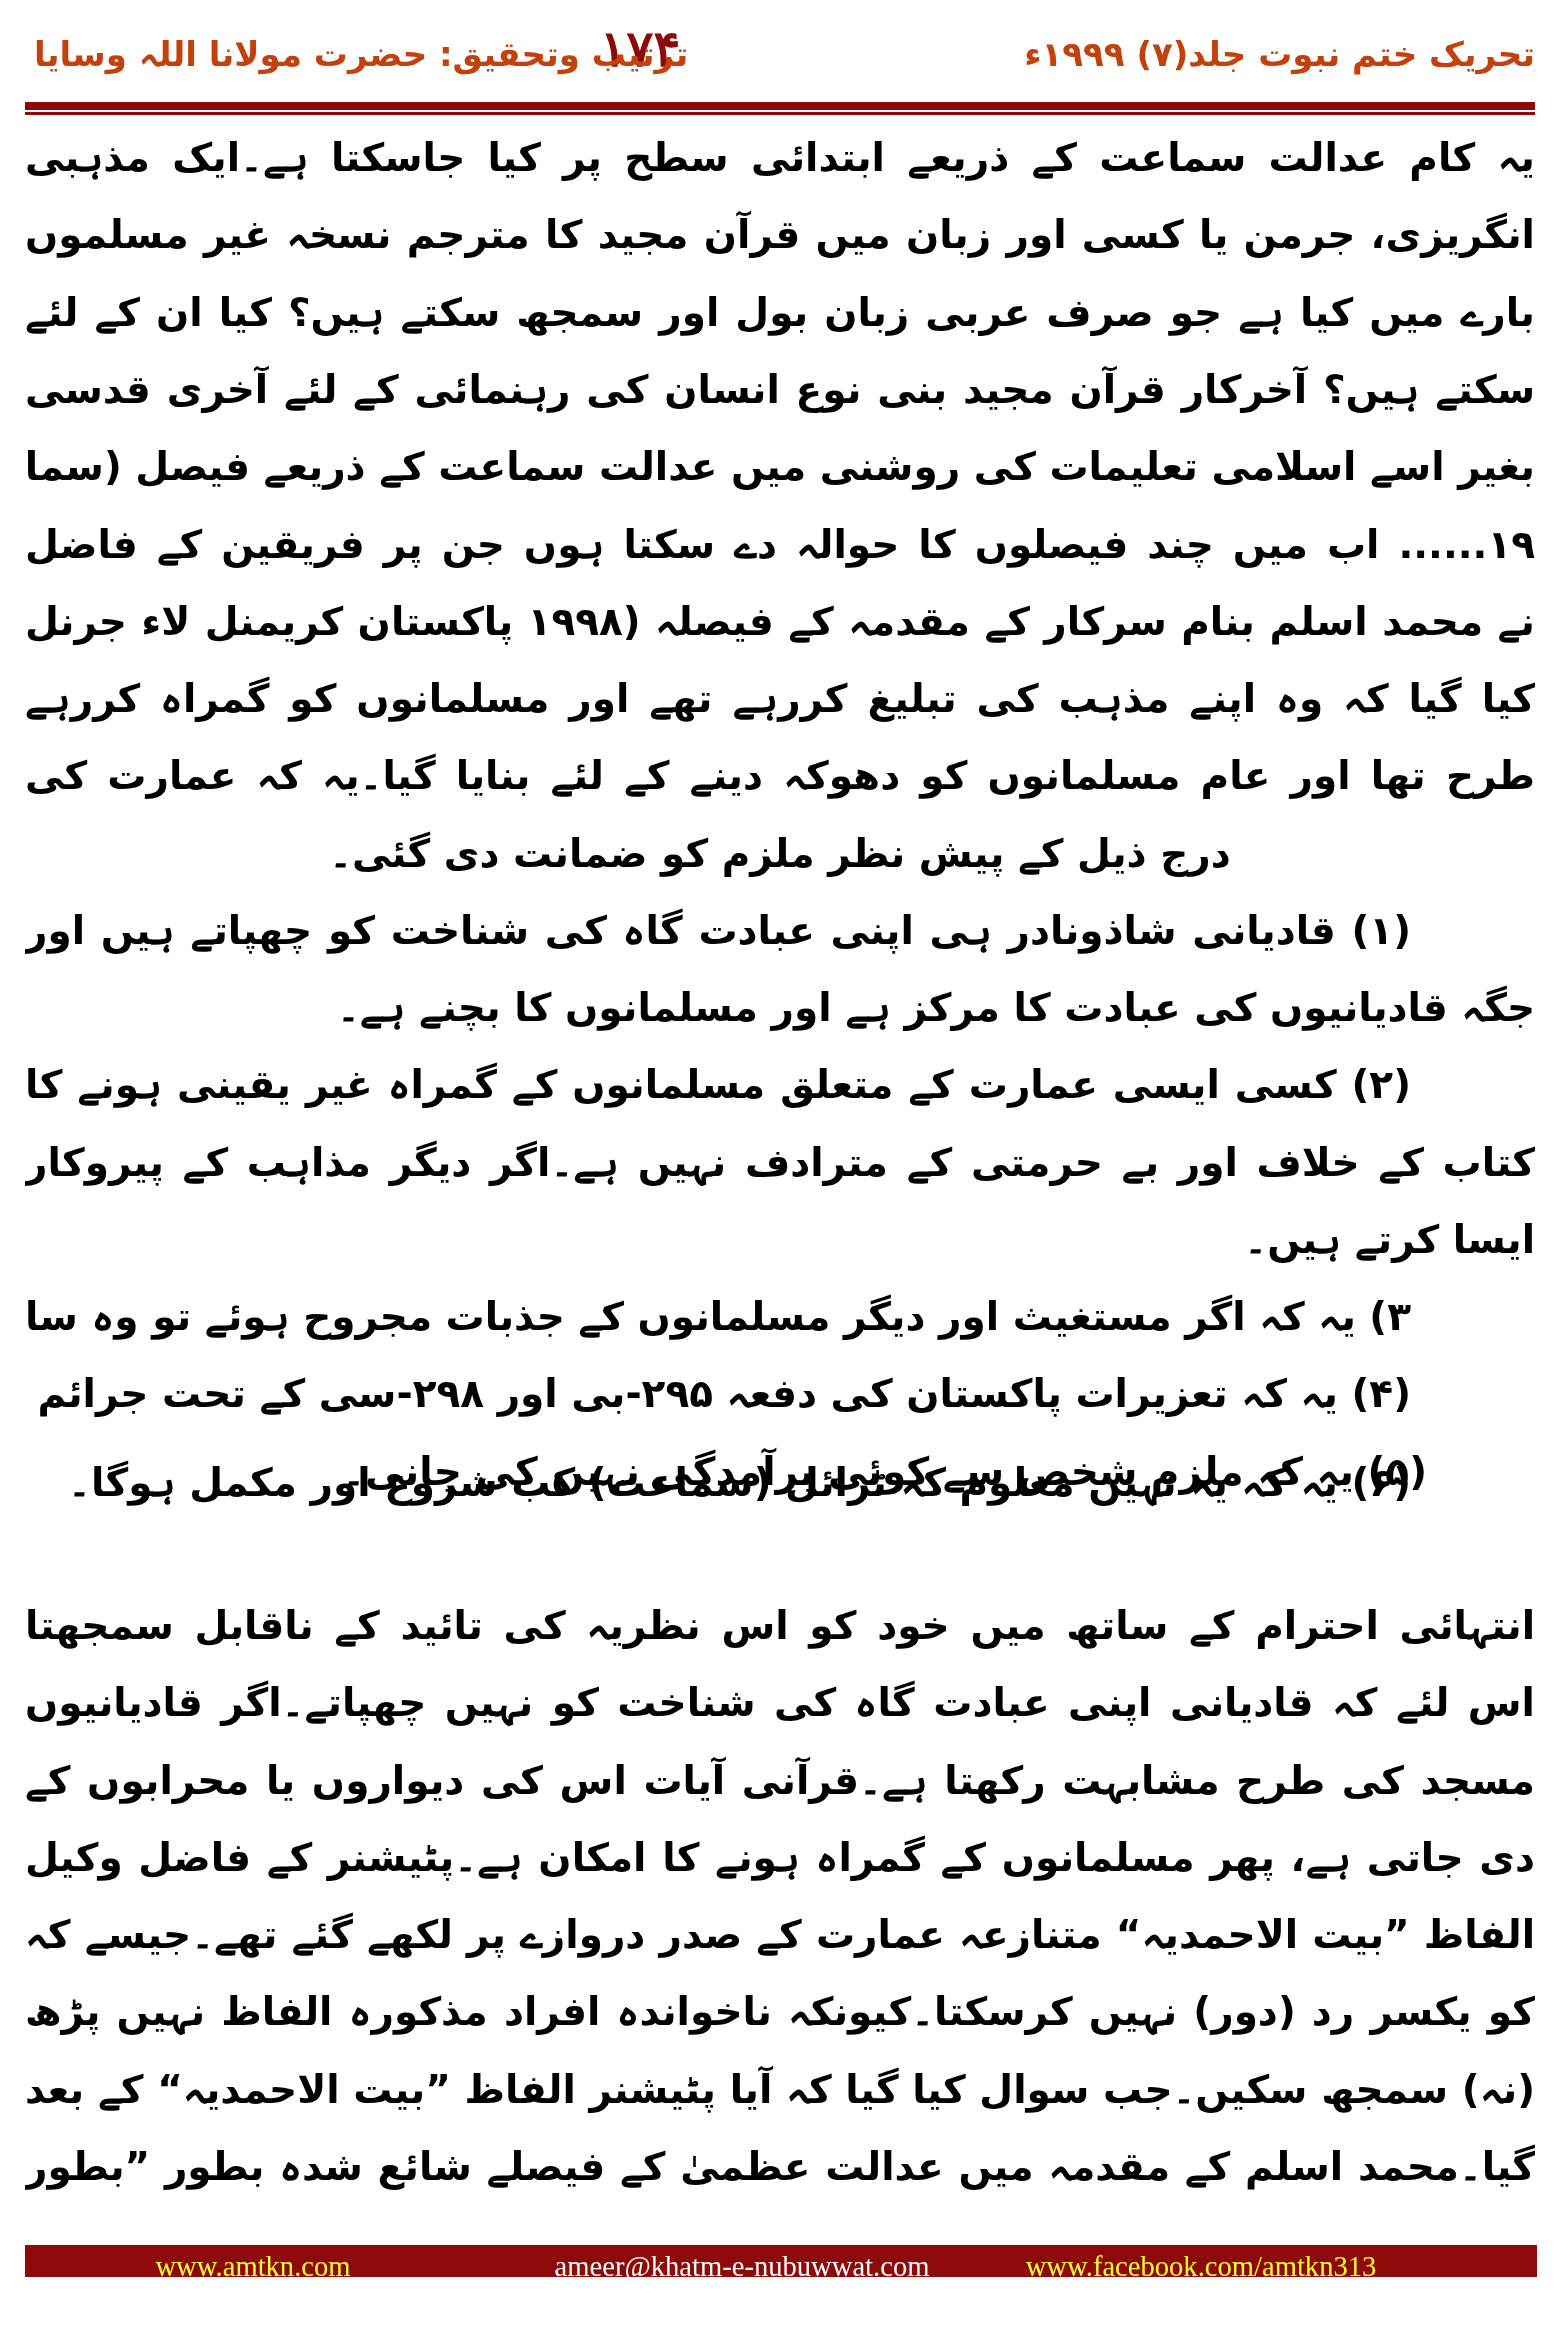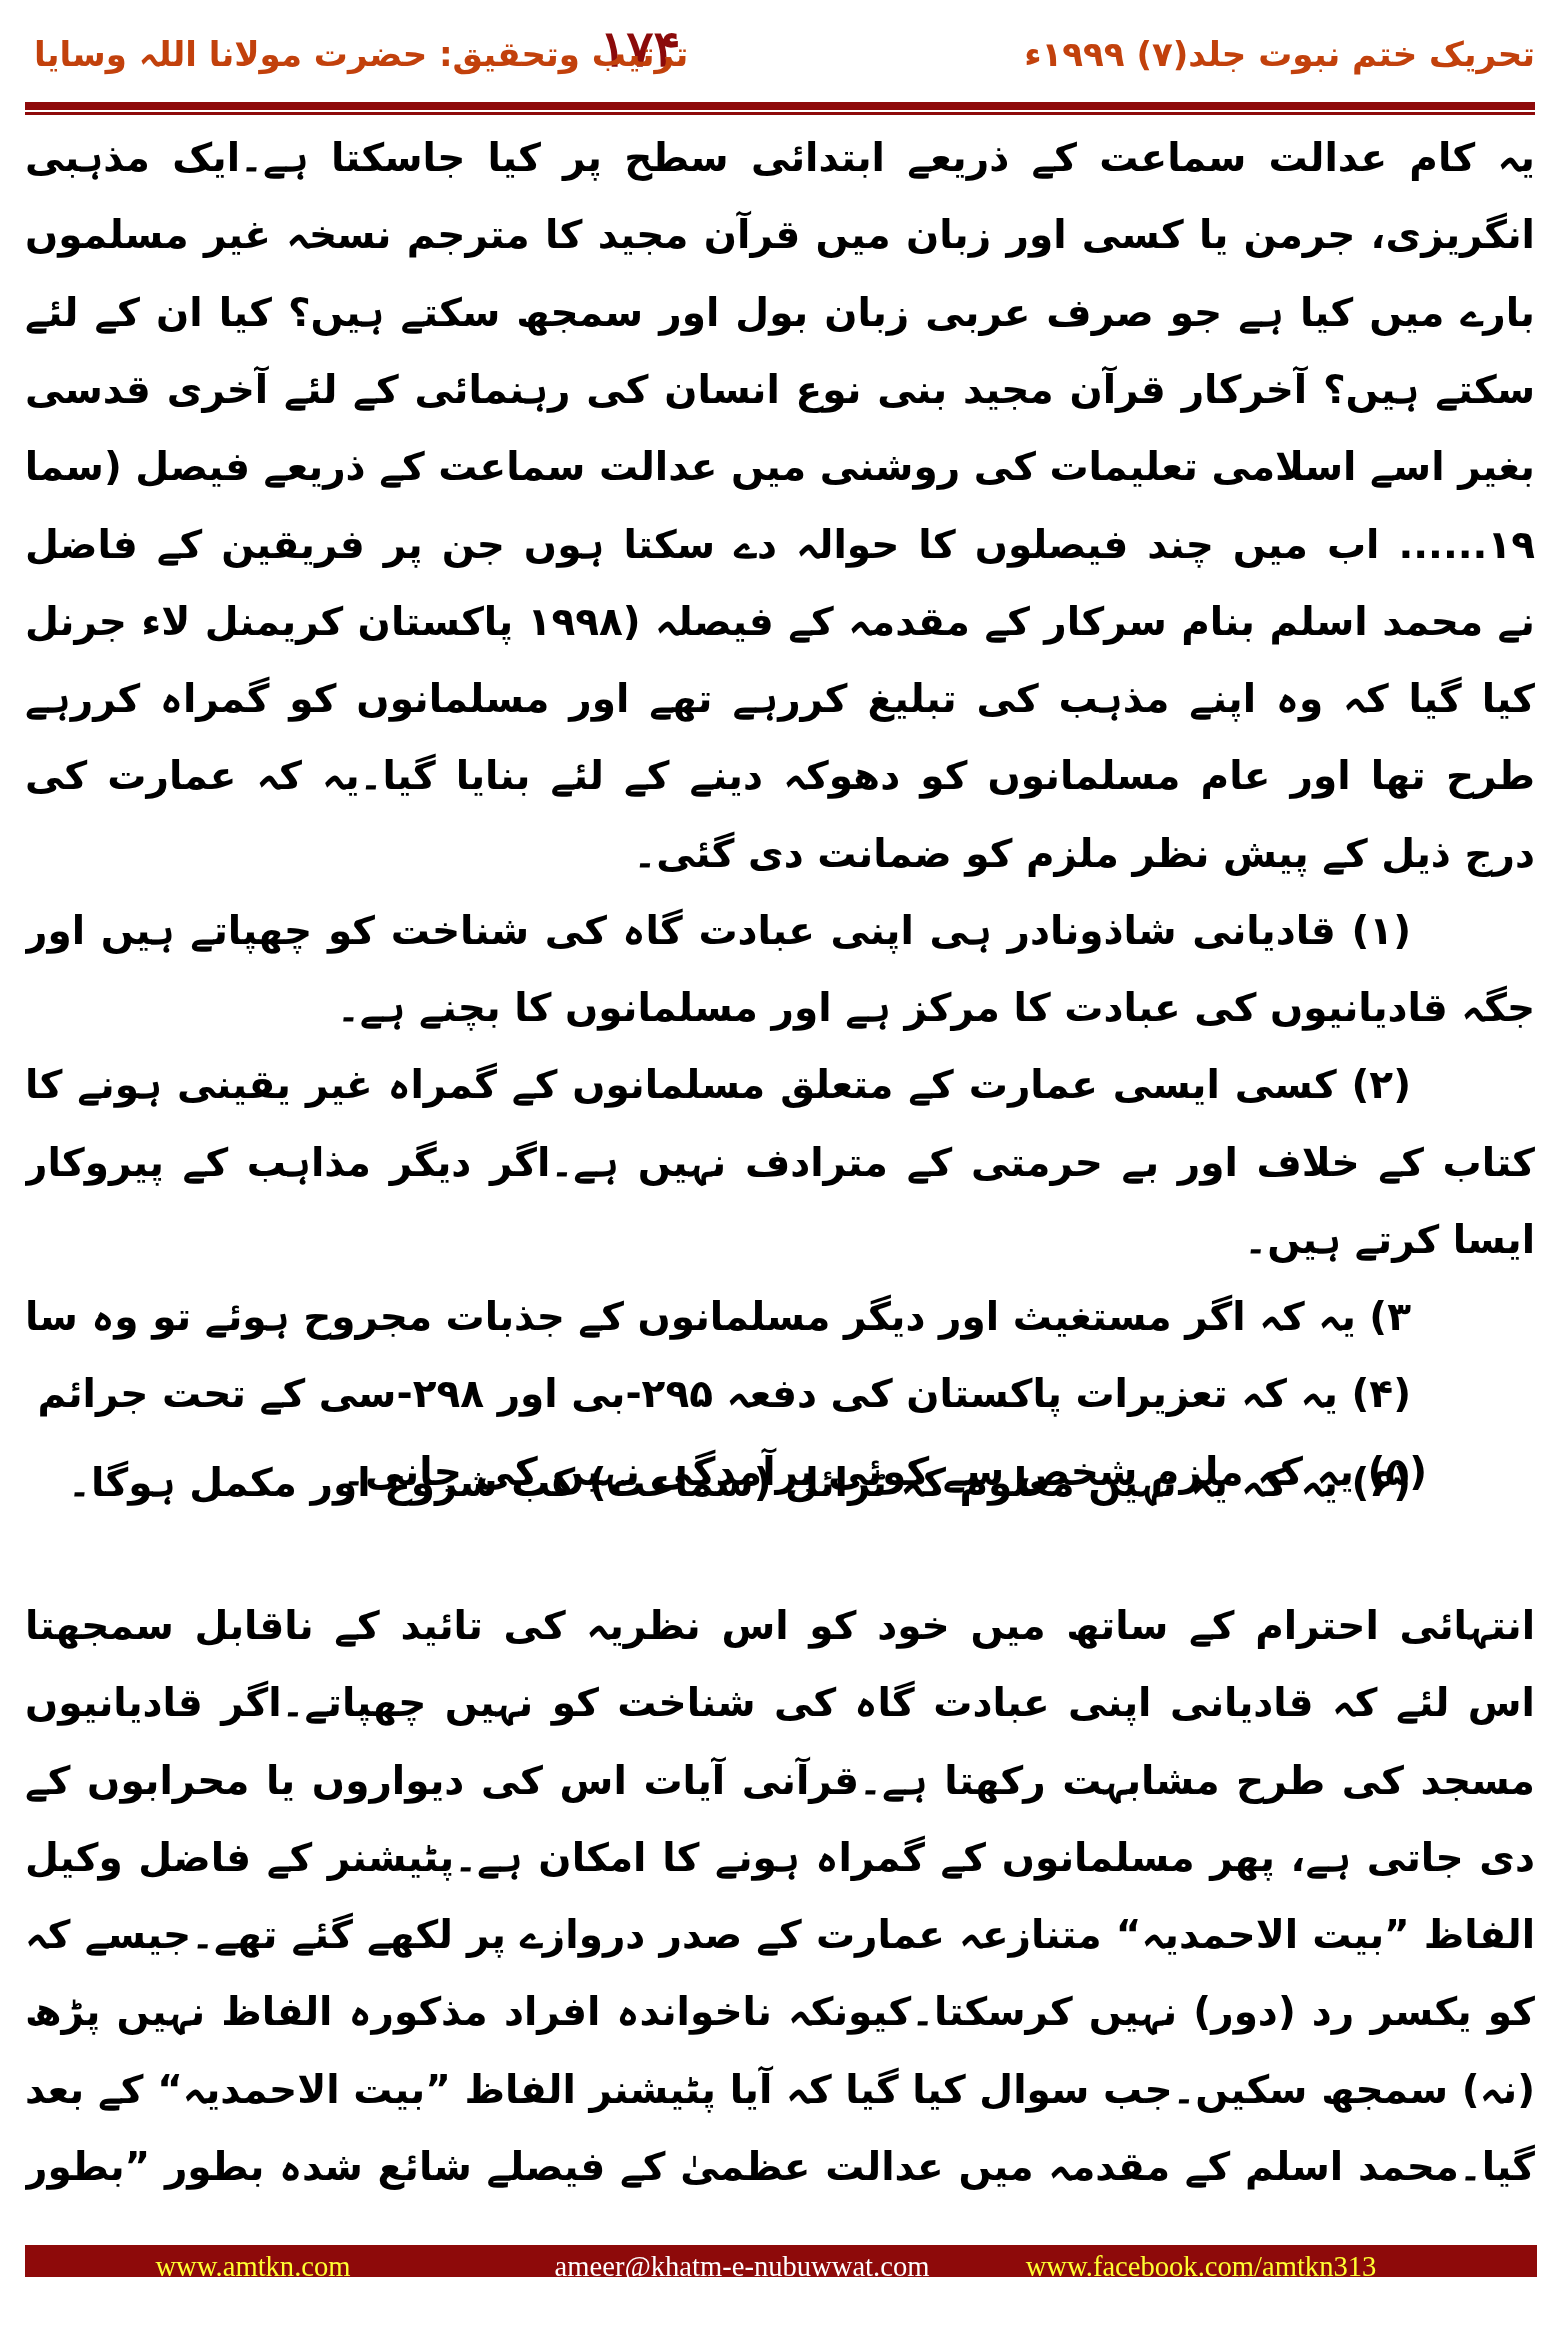--- a/index.html
+++ b/index.html
@@ -34,21 +34,21 @@
 <div class="body" id="body-text">
     <div class="ln j" style="top: 119px;">یہ کام عدالت سماعت کے ذریعے ابتدائی سطح پر کیا جاسکتا ہے۔ایک مذہبی سکالر مولانا عزیز الرحمٰن کے ذریعے میرے سامنے کہا گیا کہ</div>
     <div class="ln j" style="top: 196px;">انگریزی، جرمن یا کسی اور زبان میں قرآن مجید کا مترجم نسخہ غیر مسلموں کے ذریعے پڑھا اور ہاتھ لگایا جاسکتا ہے۔پھر ان غیر مسلموں کے</div>
     <div class="ln j" style="top: 274px;">بارے میں کیا ہے جو صرف عربی زبان بول اور سمجھ سکتے ہیں؟ کیا ان کے لئے اصول مختلف ہوسکتا ہے، ان سے جو دیگر زبانیں بول اور سمجھ</div>
     <div class="ln j" style="top: 351px;">سکتے ہیں؟ آخرکار قرآن مجید بنی نوع انسان کی رہنمائی کے لئے آخری قدسی پیغام کا سرچشمہ ہے۔معاملے پر اس جانب کوئی رائے قائم کئے</div>
     <div class="ln r" style="top: 428px;">بغیر اسے اسلامی تعلیمات کی روشنی میں عدالت سماعت کے ذریعے فیصل (سماعت) کئے جانے پر چھوڑتا ہوں۔</div>
     <div class="ln j" style="top: 506px;">۱۹......      اب میں چند فیصلوں کا حوالہ دے سکتا ہوں جن پر فریقین کے فاضل وکلاء صاحبان نے انحصار کیا۔پٹیشنر (ملزم) کے فاضل وکیل</div>
     <div class="ln j" style="top: 583px;">نے محمد اسلم بنام سرکار کے مقدمہ کے فیصلہ (۱۹۹۸ پاکستان کریمنل لاء جرنل ۵۲۲) پر بہت انحصار کیا۔اس مقدمہ میں قادیانیوں پر الزام عائد</div>
     <div class="ln j" style="top: 660px;">کیا گیا کہ وہ اپنے مذہب کی تبلیغ کررہے تھے اور مسلمانوں کو گمراہ کررہے تھے۔یہ کہ قادیانیوں کی عبادت گاہ کی جگہ کا نمونہ مسلمان مسجد کی</div>
     <div class="ln j" style="top: 737px;">طرح تھا اور عام مسلمانوں کو دھوکہ دینے کے لئے بنایا گیا۔یہ کہ عمارت کی دیواروں پر ”کلمہ طیبہ“ اور دیگر قرآنی آیات کندہ کی گئی تھیں۔</div>
-    <div class="ln r" style="top: 815px;">درج ذیل کے پیش نظر ملزم کو ضمانت دی گئی۔</div>
+    <div class="ln r" style="top: 815px; text-align: center;">درج ذیل کے پیش نظر ملزم کو ضمانت دی گئی۔</div>
     <div class="ln j ind" style="left: 0px; top: 892px;">(۱) قادیانی شاذونادر ہی اپنی عبادت گاہ کی شناخت کو چھپاتے ہیں اور گردونواح کے لوگوں کو کھلم کھلا معلوم تھا کہ وہ ایک مخصوص</div>
     <div class="ln r" style="top: 969px;">جگہ قادیانیوں کی عبادت کا مرکز ہے اور مسلمانوں کا بچنے ہے۔</div>
     <div class="ln j ind" style="left: 0px; top: 1046px;">(۲) کسی ایسی عمارت کے متعلق مسلمانوں کے گمراہ غیر یقینی ہونے کا سوال پیدا نہیں ہوتا۔یہ کہ قرآنی آیات کندہ کرنا اللہ کی</div>
     <div class="ln j" style="top: 1124px;">کتاب کے خلاف اور بے حرمتی کے مترادف نہیں ہے۔اگر دیگر مذاہب کے پیروکار روحانی روشن خیالی اور رہنمائی حاصل کرنے کے لئے</div>
     <div class="ln r" style="top: 1201px;">ایسا کرتے ہیں۔</div>
     <div class="ln r ind" style="left: 0px; top: 1278px;">۳) یہ کہ اگر مستغیث اور دیگر مسلمانوں کے جذبات مجروح ہوئے تو وہ ساڑھے پانچ ماہ کے قریب خاموش کیوں رہے۔</div>
     <div class="ln r ind" style="left: 0px; top: 1355px;">(۴) یہ کہ تعزیرات پاکستان کی دفعہ ۲۹۵-بی اور ۲۹۸-سی کے تحت جرائم ضابطہ فوجداری کی دفعہ ۴۹۷ کی امتناعی شق میں نہیں آتے۔</div>
     <div class="ln r ind" style="left: 16px; top: 1433px;">(۵) یہ کہ ملزم شخص سے کوئی برآمدگی نہیں کی جانی۔</div>
     <div class="ln r ind" style="left: 0px; top: 1444px;">(۶) یہ کہ یہ نہیں معلوم کہ ٹرائل (سماعت) کب شروع اور مکمل ہوگا۔</div>
     <div class="ln j" style="top: 1587px;">انتہائی احترام کے ساتھ میں خود کو اس نظریہ کی تائید کے ناقابل سمجھتا ہوں کہ مسلمانوں کو فریب دغا کا کوئی امکان نہیں ہے۔صرف</div>

